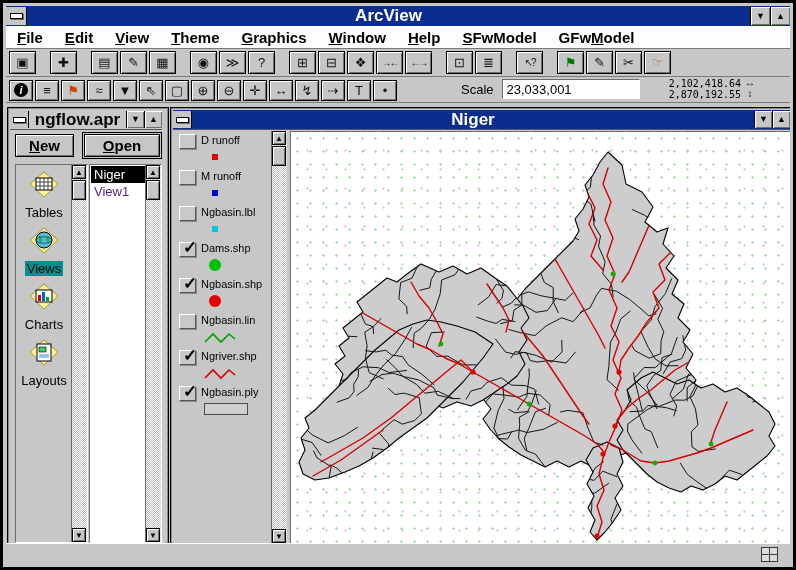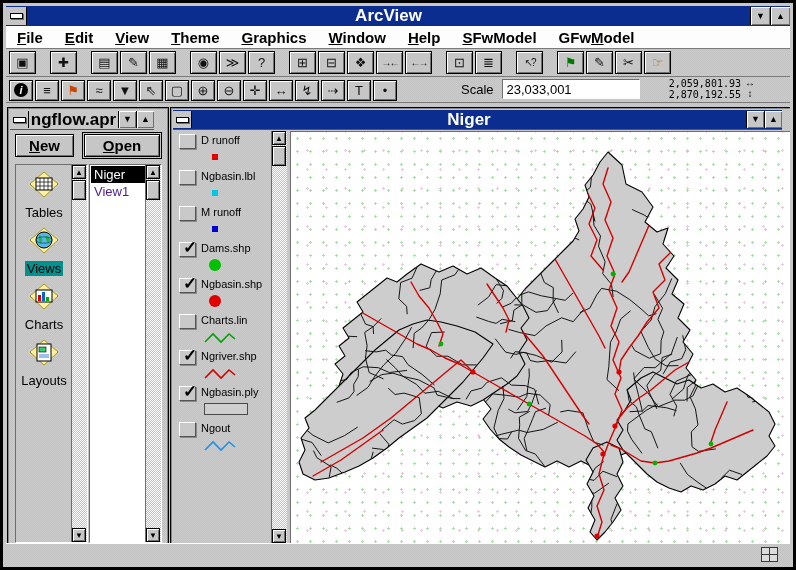--- a/index.html
+++ b/index.html
@@ -58,21 +58,21 @@
     text-align:center;color:#000;}
   
   #client{position:absolute;left:3px;top:100px;right:3px;bottom:3px;overflow:hidden;}
   #statusbar{position:absolute;left:0;right:0;bottom:0;height:20px;border-top:1px solid #fff;}
   #grip{position:absolute;right:12px;top:3px;width:15px;height:13px;border:1px solid #3a3a3a;
     background:
       linear-gradient(#3a3a3a,#3a3a3a) 50% 0/1px 100% no-repeat,
       linear-gradient(90deg,#3a3a3a,#3a3a3a) 0 50%/100% 1px no-repeat,#dcdcdc;}
   
   .child-win{position:absolute;border:1px solid #000;box-shadow:0 0 0 1px #888 inset;}
-  .child-title{position:absolute;left:2px;top:2px;right:14px;height:19px;display:flex;align-items:center;
+  .child-title{position:absolute;left:2px;top:2px;right:6px;height:19px;display:flex;align-items:center;
     border-bottom:1px solid #555;}
   .child-title .ctrlbox{width:18px;height:17px;}
   .child-title .win-btn{width:17px;height:17px;}
   .child-title.inactive{background:#c9c9c9;}
   .child-title.inactive .title-text{color:#000;}
   .child-title.active{background:var(--titlebar,#0b2d8f);}
   
   #proj-win{left:1px;top:4px;width:160px;height:442px;}
   .proj-btn{position:absolute;height:23px;font-weight:bold;font-size:15px;color:#000;}
   #btn-new{left:7px;top:26px;width:59px;}
@@ -256,21 +256,21 @@
         <div class="tb-btn btn3d">
           <span class="glyph">•</span>
         </div>
       </div>
 
   <div id="scale-area">
     <span id="scale-label">Scale</span>
     <input id="scale-input" value="23,033,001" style="">
   </div>
   <div id="coords">
-    <div>2,059,801.93</div>
+    <div>2,102,418.64</div>
     <div>2,870,192.55</div>
   </div>
   <div id="cursor-dims">
     <div>↔</div>
     <div>↕</div>
   </div>
 
   <div id="client">
 
     <div id="proj-win" class="child-win chrome">
@@ -351,53 +351,53 @@
         <div id="toc-list">
               <div class="layer">
                 <span class="layer-check"></span>
                 <span class="layer-label">D runoff</span>
                 <span class="layer-sym">
                   <span class="sym-square" style="background: rgb(224, 0, 0);"></span>
                 </span>
               </div>
               <div class="layer">
                 <span class="layer-check"></span>
+                <span class="layer-label">M runoff</span>
+                <span class="layer-sym">
+                  <span class="sym-square" style="background: rgb(0, 0, 208);"></span>
+                </span>
+              </div>
+              <div class="layer">
+                <span class="layer-check"></span>
                 <span class="layer-label">Ngbasin.lbl</span>
                 <span class="layer-sym">
                   <span class="sym-square" style="background: rgb(0, 200, 224);"></span>
                 </span>
               </div>
               <div class="layer">
-                <span class="layer-check"></span>
-                <span class="layer-label">M runoff</span>
-                <span class="layer-sym">
-                  <span class="sym-square" style="background: rgb(0, 0, 208);"></span>
-                </span>
-              </div>
-              <div class="layer">
                 <span class="layer-check">
                   <span class="layer-tick">✓</span>
                 </span>
                 <span class="layer-label">Dams.shp</span>
                 <span class="layer-sym">
                   <span class="sym-circle" style="background: rgb(0, 192, 0);"></span>
                 </span>
               </div>
               <div class="layer">
                 <span class="layer-check">
                   <span class="layer-tick">✓</span>
                 </span>
                 <span class="layer-label">Ngbasin.shp</span>
                 <span class="layer-sym">
                   <span class="sym-circle" style="background: rgb(224, 0, 0);"></span>
                 </span>
               </div>
               <div class="layer">
                 <span class="layer-check"></span>
-                <span class="layer-label">Charts.lin</span>
+                <span class="layer-label">Ngbasin.lin</span>
                 <span class="layer-sym"><svg width="32" height="14" viewBox="0 0 32 14">
                     <polyline points="1,11 9,3 17,11 25,3 31,8" fill="none" stroke="#00a000" stroke-width="1.6"></polyline>
                   </svg></span>
               </div>
               <div class="layer">
                 <span class="layer-check">
                   <span class="layer-tick">✓</span>
                 </span>
                 <span class="layer-label">Ngriver.shp</span>
                 <span class="layer-sym"><svg width="32" height="14" viewBox="0 0 32 14">
@@ -405,27 +405,20 @@
                   </svg></span>
               </div>
               <div class="layer">
                 <span class="layer-check">
                   <span class="layer-tick">✓</span>
                 </span>
                 <span class="layer-label">Ngbasin.ply</span>
                 <span class="layer-sym">
                   <span class="sym-rect" style="background: rgb(207, 207, 207);"></span>
                 </span>
-              </div>
-              <div class="layer">
-                <span class="layer-check"></span>
-                <span class="layer-label">Ngout</span>
-                <span class="layer-sym"><svg width="32" height="14" viewBox="0 0 32 14">
-                    <polyline points="1,11 9,3 17,11 25,3 31,8" fill="none" stroke="#2090e0" stroke-width="1.6"></polyline>
-                  </svg></span>
               </div>
             </div>
         <div class="vscroll">
           <div class="sb-btn sb-up btn3d">▲</div>
           <div class="sb-thumb btn3d"></div>
           <div class="sb-btn sb-down btn3d">▼</div>
         </div>
       </div>
 
       <div id="map">

